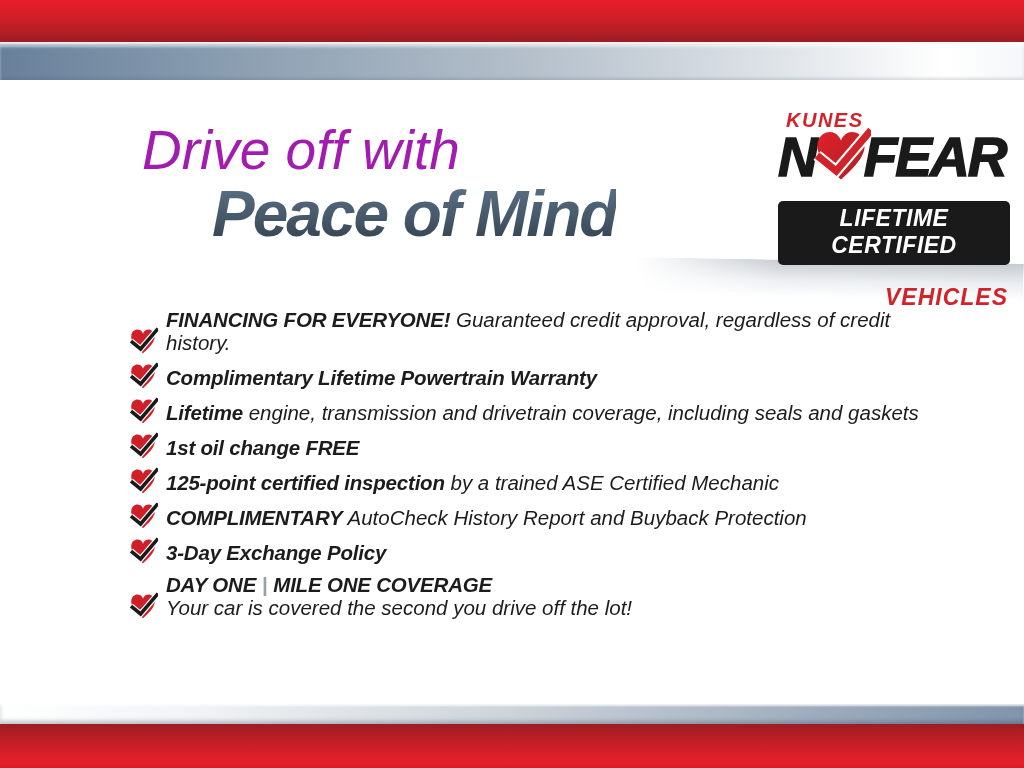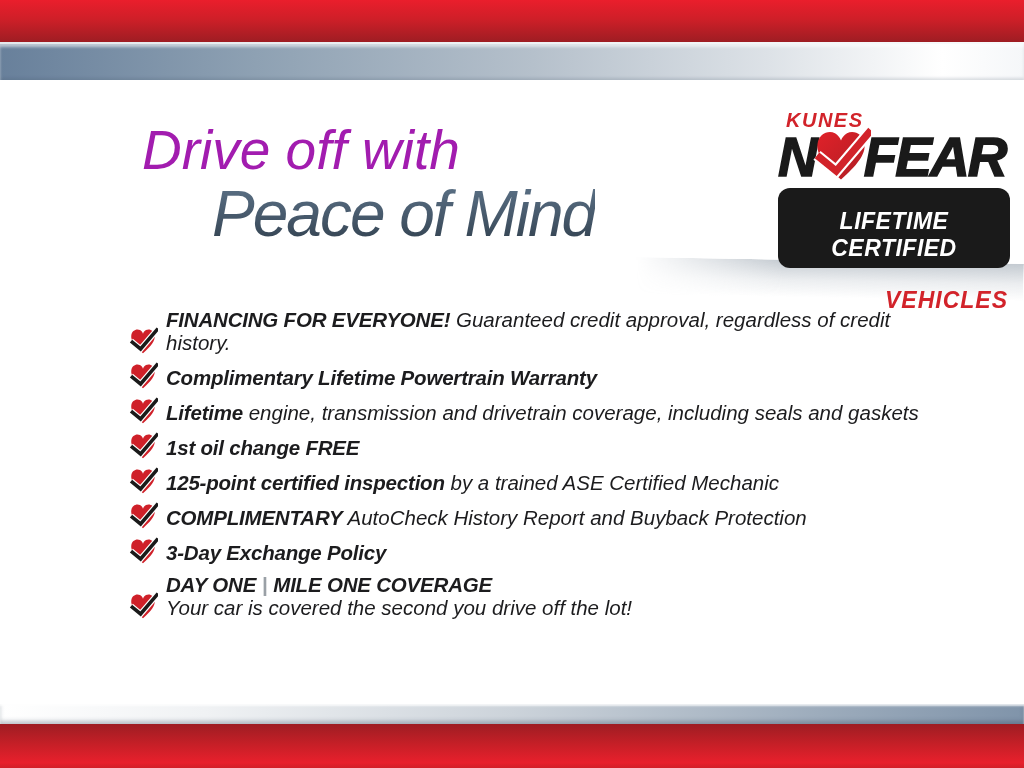--- a/index.html
+++ b/index.html
@@ -26,35 +26,35 @@
   
   .swoosh{position:absolute;left:636px;top:257px;width:388px;height:48px;
     background:linear-gradient(180deg,rgba(146,158,170,.55) 0%,rgba(146,158,170,.18) 42%,rgba(146,158,170,0) 78%);
     -webkit-mask-image:linear-gradient(90deg,transparent 0%,#000 38%);
     mask-image:linear-gradient(90deg,transparent 0%,#000 38%);
     transform:rotate(1deg);transform-origin:left top;}
 
   
   .title{position:absolute;left:142px;top:120px;font-style:italic;}
   .title-line1{font-size:55px;line-height:1.1;color:#a21caf;font-weight:normal;letter-spacing:0;}
-  .title-line2{margin-top:0;margin-left:70px;font-size:64px;line-height:1.05;font-weight:normal;
+  .title-line2{margin-top:0;margin-left:70px;font-size:64px;line-height:1.05;font-weight:bold;
     letter-spacing:-2px;color:#41566a;}
   @supports (-webkit-background-clip:text){
     .title-line2{background:linear-gradient(180deg,#5d7388 0%,#46586a 55%,#2f3e4b 100%);
       -webkit-background-clip:text;background-clip:text;color:transparent;}
   }
 
   
   .logo{position:absolute;right:14px;top:110px;width:232px;font-style:italic;}
   .logo-kunes{color:#d2232a;font-weight:bold;font-size:20px;letter-spacing:1.5px;margin-left:8px;line-height:1;font-style:italic;}
   .logo-word{display:flex;align-items:center;height:54px;margin-top:0;color:#1a1a1a;
     font-weight:bold;font-size:55px;letter-spacing:-2px;-webkit-text-stroke:1.5px #1a1a1a;line-height:1;}
   .logo-heart{width:60px;height:60px;margin:-8px -7px 0 -5px;flex:0 0 auto;}
-  .logo-bar{margin-top:4px;background:#1a1a1a;border-radius:12px;color:#fff;font-weight:bold;
-    font-size:23px;text-align:center;padding:20px 0 6px;letter-spacing:.5px;}
+  .logo-bar{margin-top:17px;background:#1a1a1a;border-radius:5px;color:#fff;font-weight:bold;
+    font-size:23px;text-align:center;padding:4px 0 6px;letter-spacing:.5px;}
   .logo-vehicles{margin-top:19px;text-align:right;color:#d2232a;font-weight:bold;font-size:23px;
     letter-spacing:1px;padding-right:2px;}
 
   
   .benefits{position:absolute;left:128px;top:308px;width:810px;list-style:none;margin:0;padding:0;
     font-style:italic;color:#1c1c1e;}
   .benefit{display:flex;align-items:flex-end;margin-bottom:9px;font-size:20.5px;line-height:23px;}
   .check-icon{flex:0 0 auto;width:30px;height:28px;margin-right:8px;margin-top:-2px;}
   .benefit b{font-weight:bold;letter-spacing:-.2px;}
   .sep{color:#9aa0a6;font-weight:bold;}

